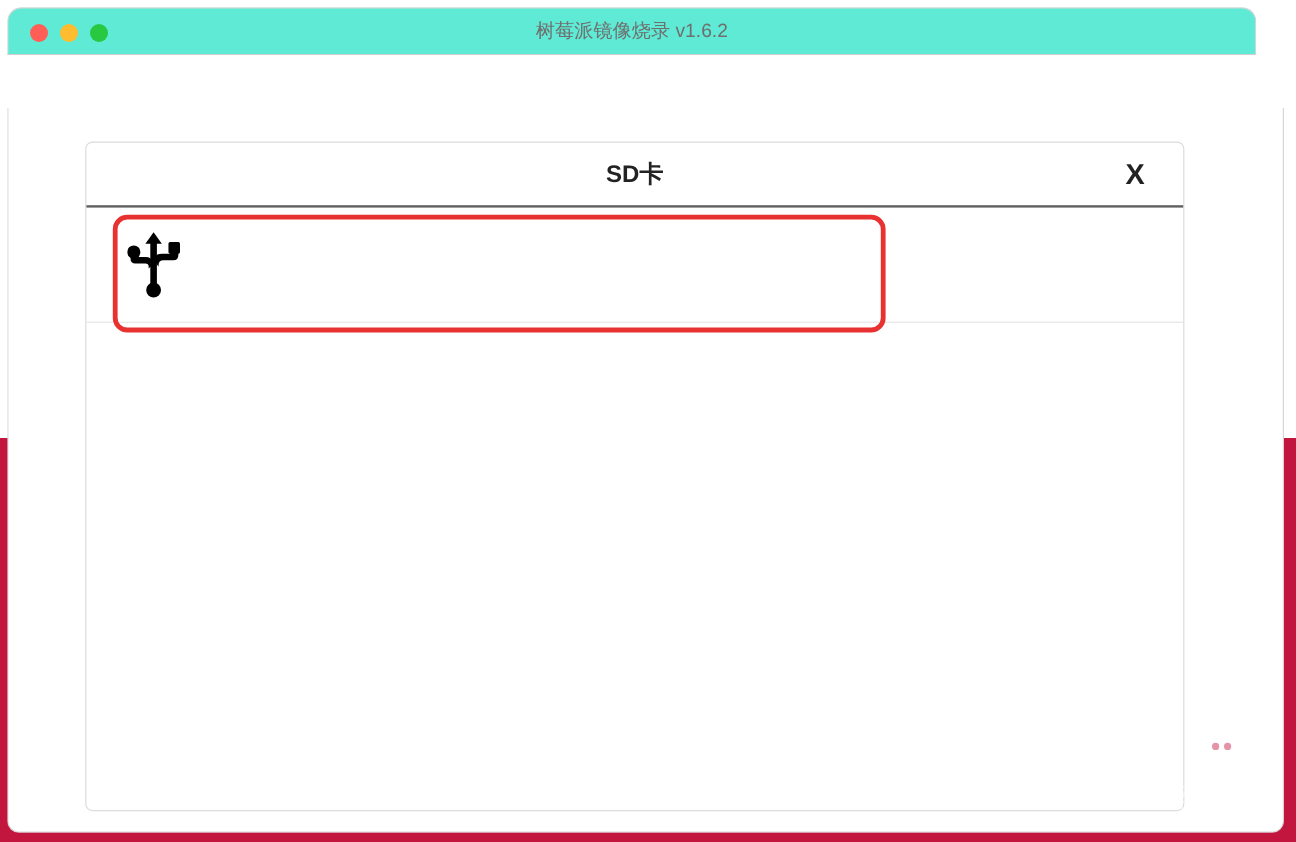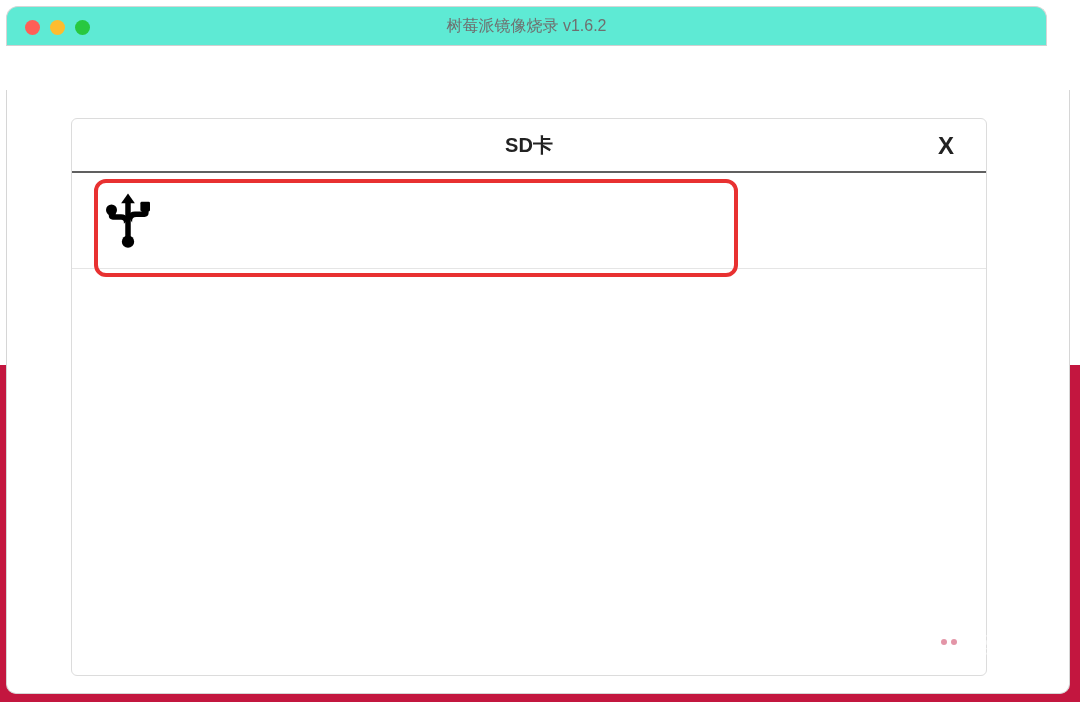--- a/index.html
+++ b/index.html
@@ -170,27 +170,28 @@
     height: 98px;
     border: 4px solid #e83131;
     border-radius: 12px;
     pointer-events: none;
   }
 
   
   .watermark {
     position: absolute;
     right: 18px;
-    bottom: 40px;
+    bottom: 22px;
     display: flex;
     align-items: center;
     gap: 8px;
     color: #ffffff;
     opacity: 0.5;
     font-size: 22px;
+    flex-direction: column;
   }
   .watermark .circle {
     width: 34px; height: 34px;
     border-radius: 50%;
     background: #ffffff;
     opacity: 0.9;
     display: inline-block;
     position: relative;
   }
   .watermark .circle::before,

